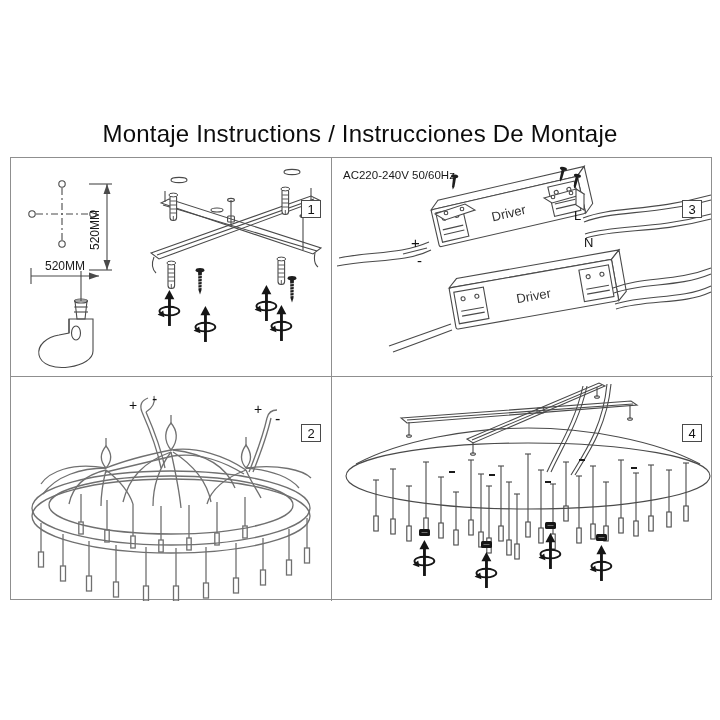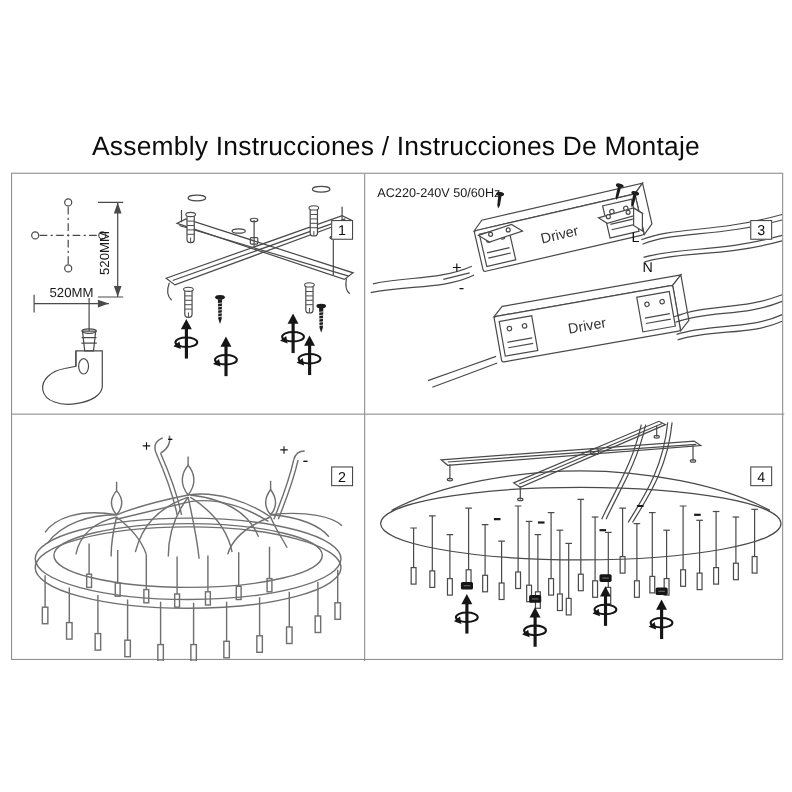--- a/index.html
+++ b/index.html
@@ -67,21 +67,21 @@
       <ellipse cx="4" cy="1.8" rx="3.6" ry="1.8" fill="#1d1d1d"></ellipse>
       <path d="M2.5,3.2 h3 l-0.3,9 -1.2,3 -1.2,-3 z" fill="#1d1d1d"></path>
     </g>
     <g id="sym-nut">
       <rect x="0" y="0" width="11" height="7" rx="1.5" fill="#151515"></rect>
       <line x1="2.5" y1="3.5" x2="8.5" y2="3.5" stroke="#6f6f6f" stroke-width="1"></line>
     </g>
   </defs>
 </svg>
 
-<h1 class="sheet-title">Assembly Instrucciones / Instrucciones De Montaje</h1>
+<h1 class="sheet-title">Montaje Instructions / Instrucciones De Montaje</h1>
 
 <div class="grid">
   <div class="divider-v"></div>
   <div class="divider-h"></div>
 
   <div class="panel" id="panel-1">
     <svg viewBox="0 0 320 218" width="320" height="218">
       <g stroke="#4a4a4a" stroke-width="1.1" fill="none">
 
         <g>

